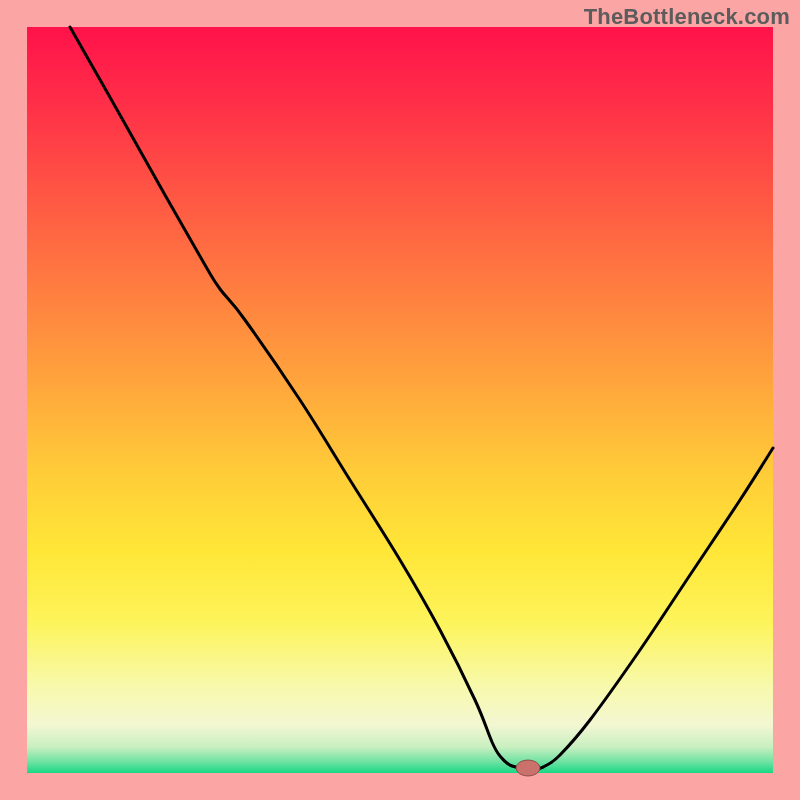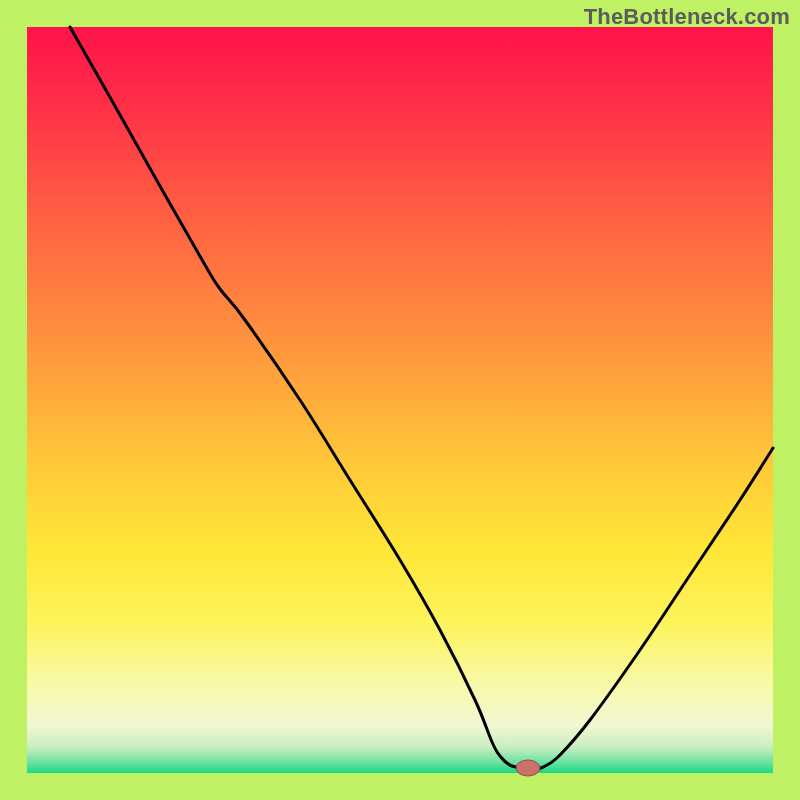--- a/index.html
+++ b/index.html
@@ -7,21 +7,21 @@
     padding: 0;
     width: 800px;
     height: 800px;
     background: #000;
     overflow: hidden;
   }
   .frame {
     position: relative;
     width: 800px;
     height: 800px;
-    background: #bef264;
+    background: #fca5a5;
   }
   .watermark {
     position: absolute;
     top: 4px;
     right: 10px;
     font-family: Arial, Helvetica, sans-serif;
     font-size: 22px;
     font-weight: 600;
     color: #5c5c5c;
     letter-spacing: 0.2px;

